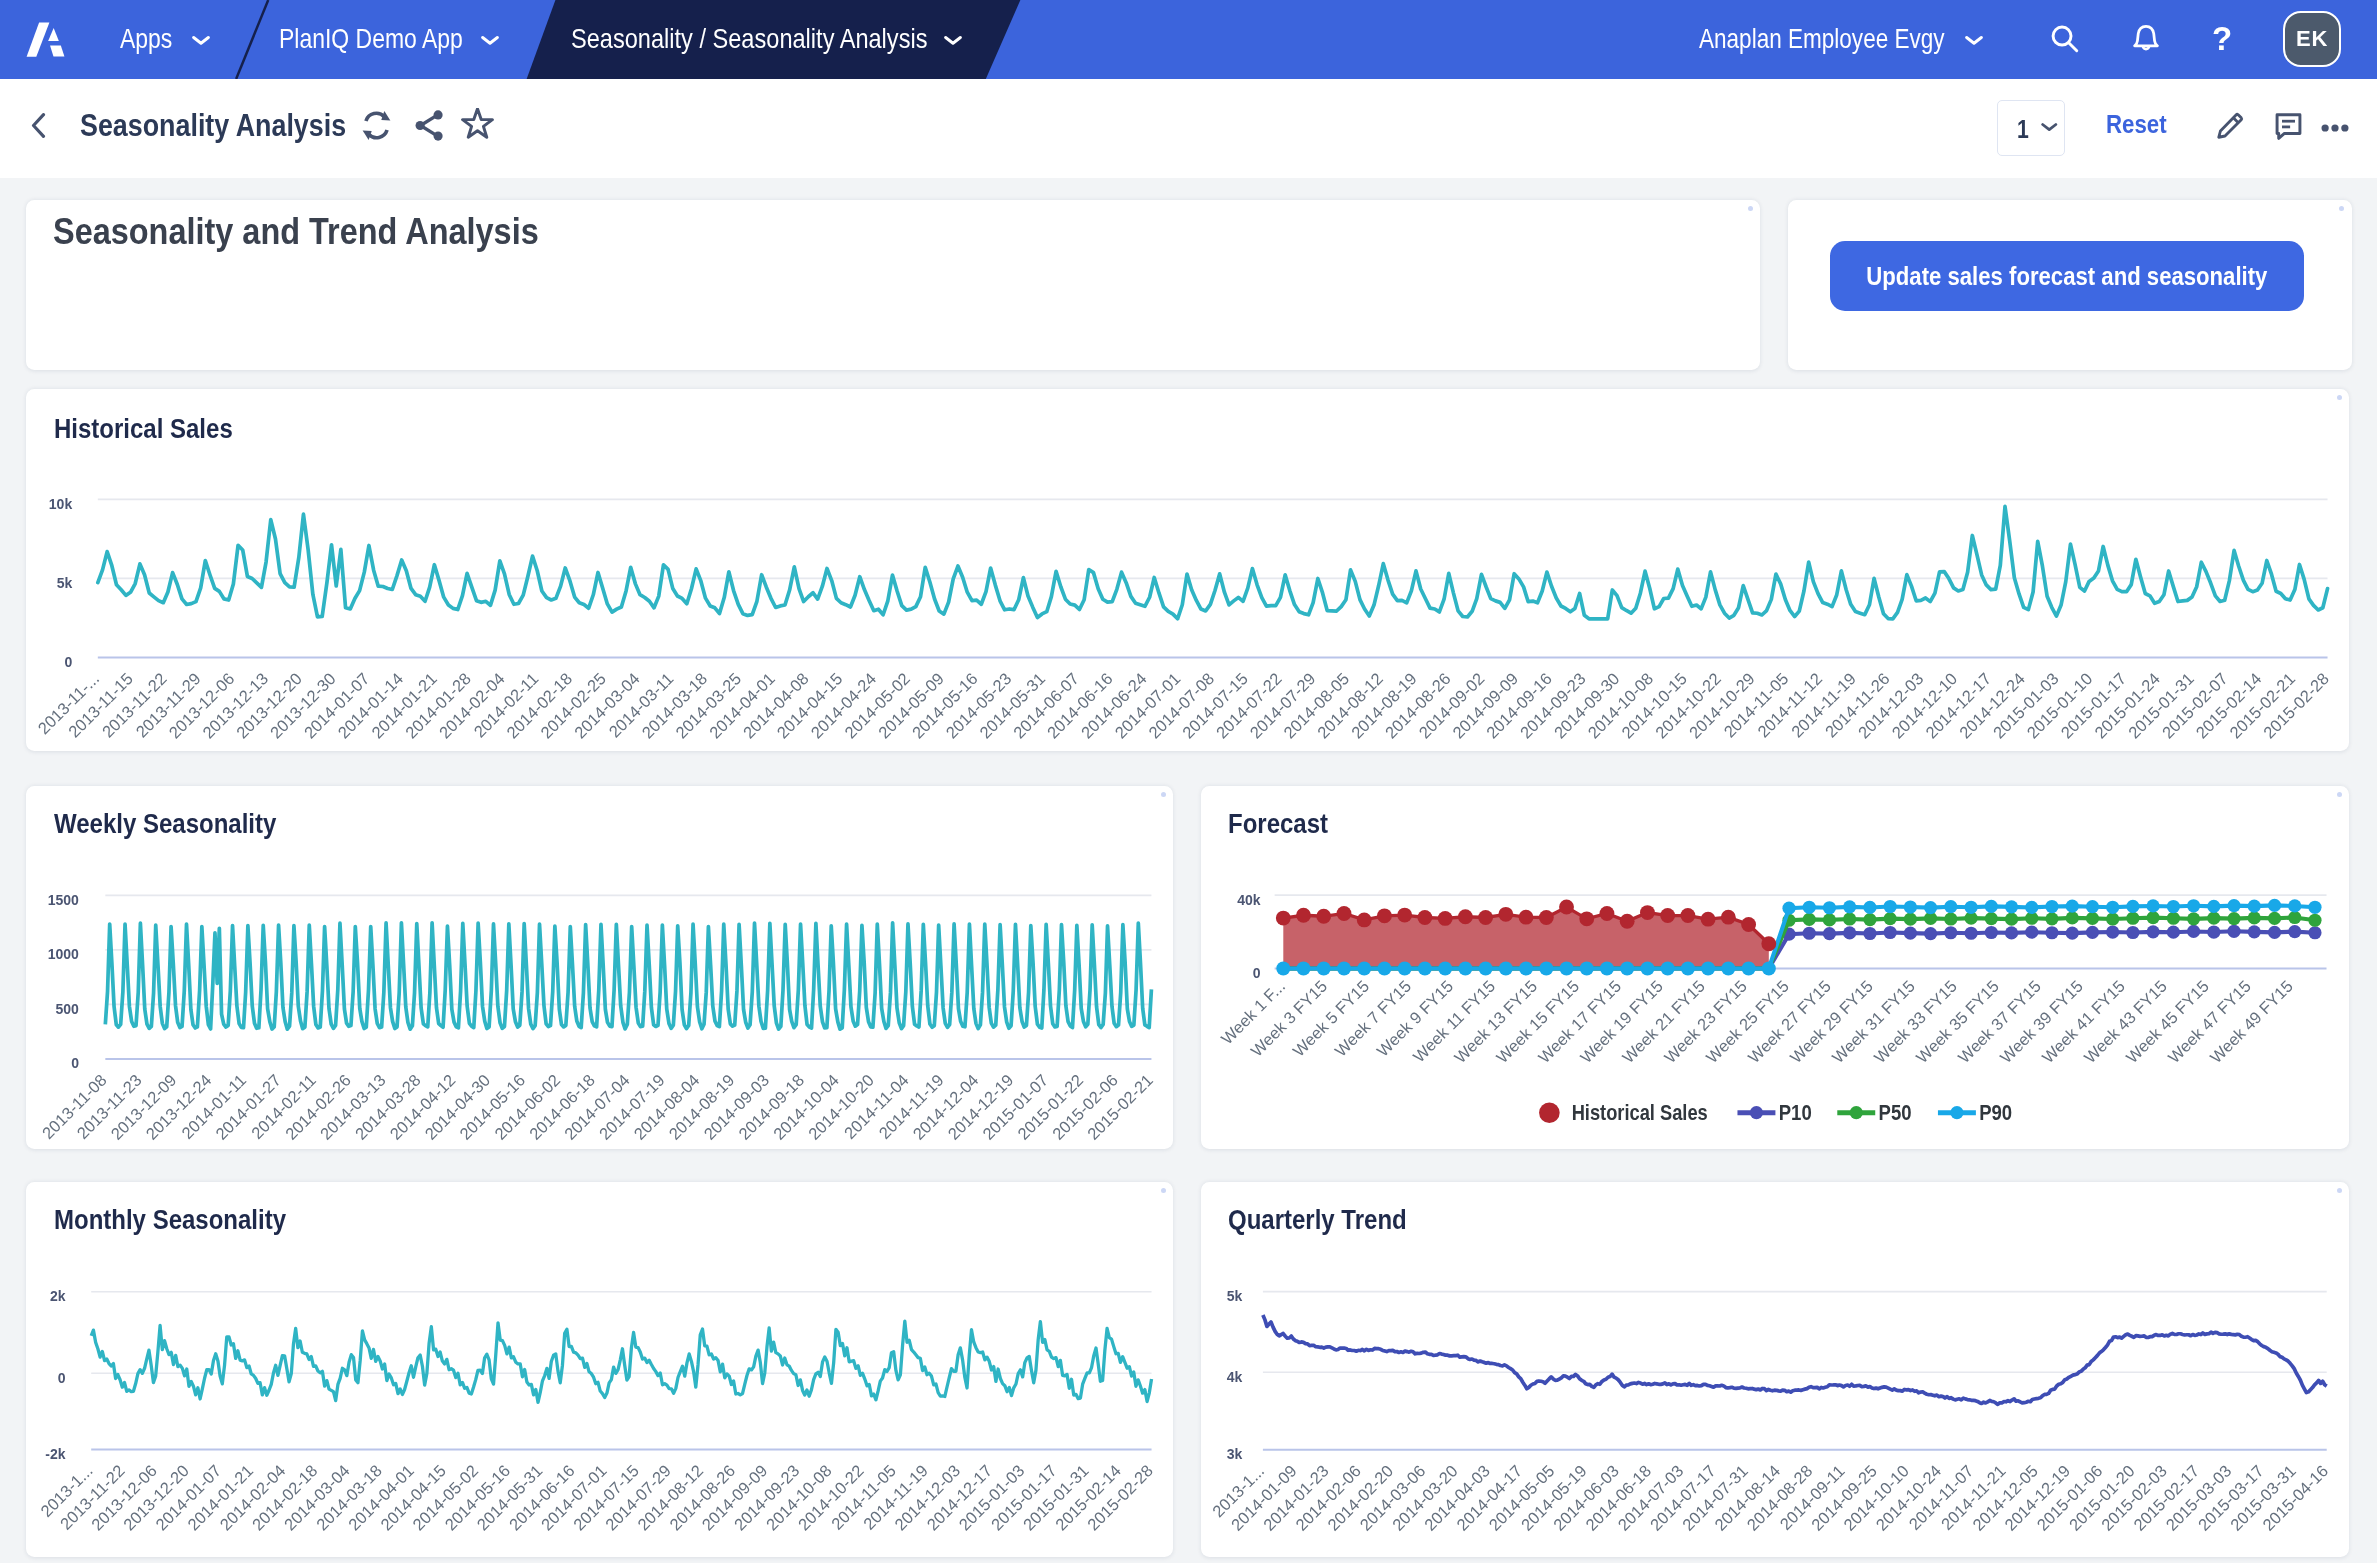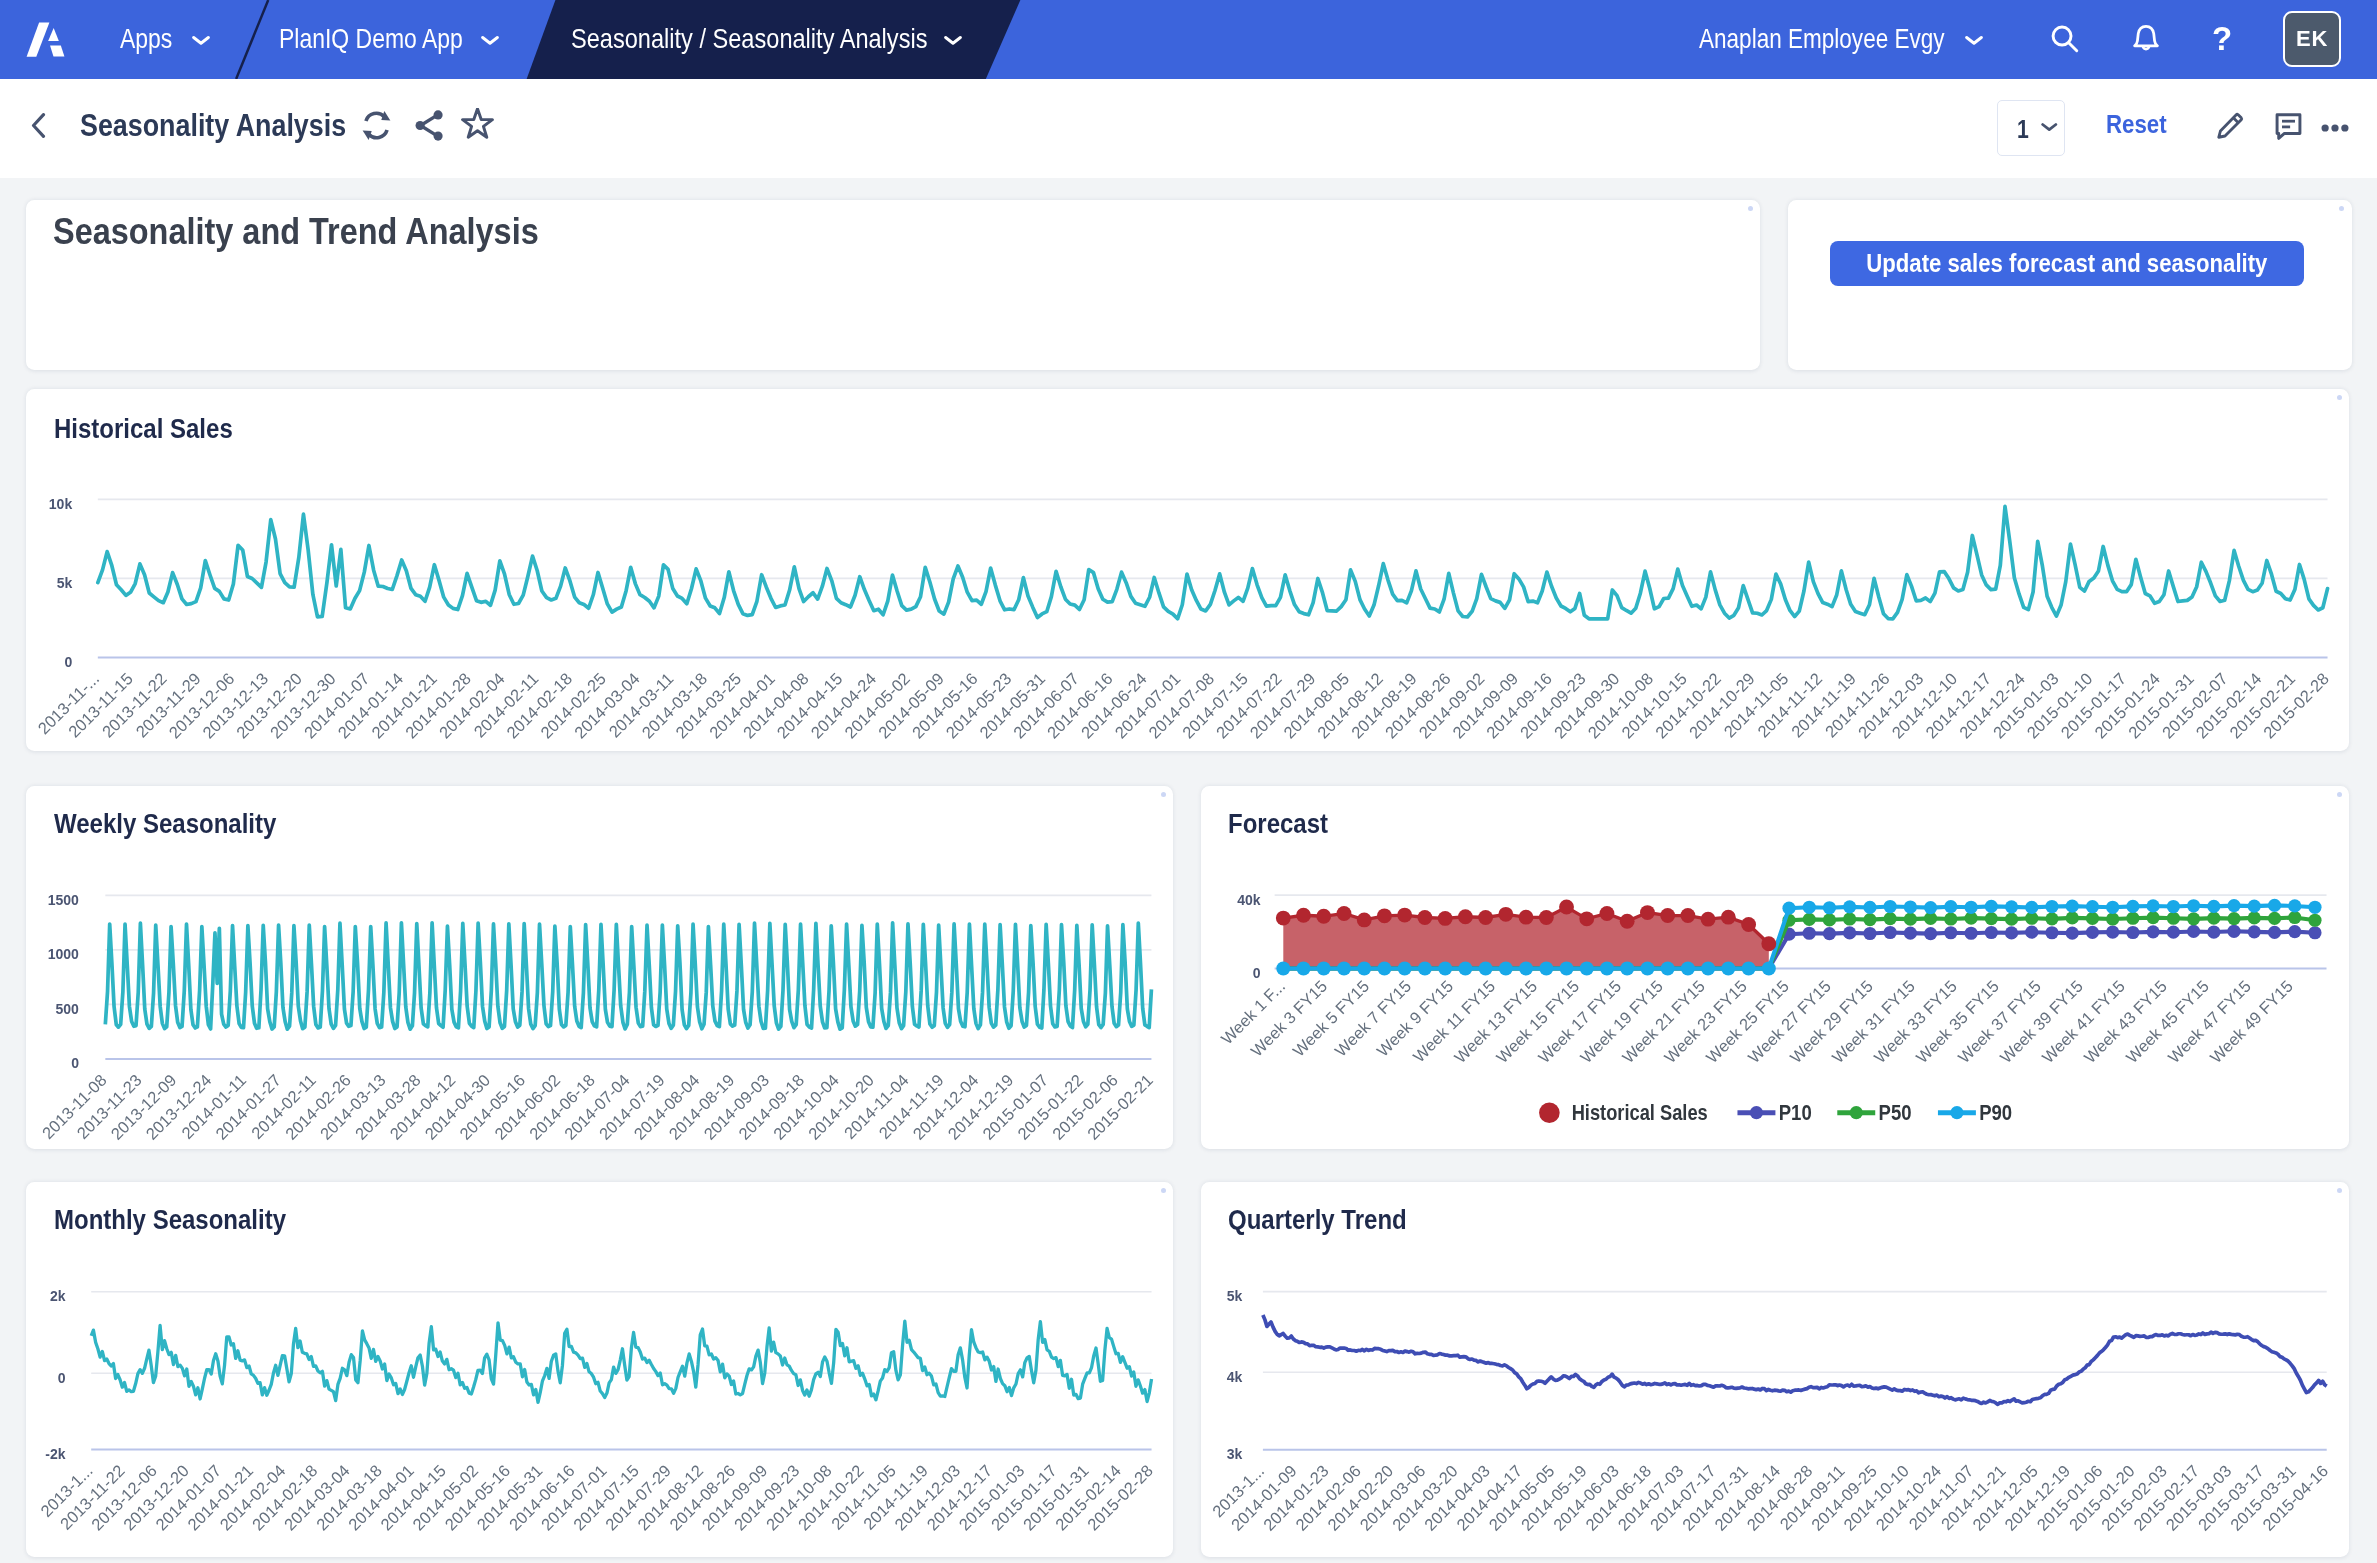--- a/index.html
+++ b/index.html
@@ -33,21 +33,21 @@
 </svg>
     <svg style="position:absolute;left:2049px;top:23px" width="31" height="31" viewBox="0 0 38 38">
 <circle cx="16" cy="16" r="11" fill="none" stroke="#fff" stroke-width="3.6"></circle>
 <line x1="24.5" y1="24.5" x2="34" y2="34" stroke="#fff" stroke-width="3.6" stroke-linecap="round"></line>
 </svg>
     <svg style="position:absolute;left:2131px;top:23px" width="30" height="31" viewBox="0 0 36 38">
 <path d="M18 4 Q26 4 27.5 13 L28.5 22 Q29 26 32 28 L4 28 Q7 26 7.5 22 L8.5 13 Q10 4 18 4 Z" fill="none" stroke="#fff" stroke-width="3.4" stroke-linejoin="round"></path>
 <path d="M14.5 30 A4 4 0 0 0 21.5 30" fill="none" stroke="#fff" stroke-width="3.2" stroke-linecap="round"></path>
 </svg>
     <div class="abs" style="left:2212px;top:20px;font-size:33px;color:#fff;font-weight:bold">?</div>
-    <div class="abs" style="left:2283px;top:10.7px;width:58px;height:56px;background:#4c5a6c;border:2.5px solid #fff;border-radius:9px;color:#fff;font-size:22px;font-weight:bold;display:flex;align-items:center;justify-content:center;letter-spacing:0.8px">EK</div>
+    <div class="abs" style="left:2283px;top:10.7px;width:58px;height:56px;background:#4c5a6c;border:2.5px solid #fff;border-radius:18px;color:#fff;font-size:22px;font-weight:bold;display:flex;align-items:center;justify-content:center;letter-spacing:0.8px">EK</div>
     <div class="abs" style="left:0;top:79px;width:2377px;height:99px;background:#fff"></div>
     <svg style="position:absolute;left:31px;top:113px" width="15" height="25" viewBox="0 0 18 30">
 <path d="M15 2 L3 15 L15 28" fill="none" stroke="#47536f" stroke-width="3.8" stroke-linecap="round" stroke-linejoin="round"></path>
 </svg>
     <div class="abs" style="left:80px;top:108px;font-size:31px;font-weight:700;color:#2c3a57;white-space:nowrap;transform:scaleX(0.866);transform-origin:0 50%;">Seasonality Analysis</div>
     <svg style="position:absolute;left:360px;top:109px" width="33" height="33" viewBox="0 0 40 40">
 <g stroke="#47536f" stroke-width="4.4" fill="none">
 <path d="M7.2,14.5 A13.2,13.2 0 0 1 29.5,9.5"></path>
 <path d="M32.8,25.5 A13.2,13.2 0 0 1 10.5,30.5"></path>
 </g>
@@ -86,21 +86,21 @@
     <svg style="position:absolute;left:2321px;top:123px" width="28" height="10" viewBox="0 0 34 12">
 <circle cx="5" cy="6" r="4.4" fill="#47536f"></circle>
       <circle cx="17" cy="6" r="4.4" fill="#47536f"></circle>
       <circle cx="29" cy="6" r="4.4" fill="#47536f"></circle>
 </svg>
     <div class="abs" style="left:26.4px;top:200px;width:1734px;height:170px;background:#fff;border-radius:8.3px;box-shadow:0 0.8px 4.1px rgba(24,38,75,0.10)"></div>
     <div class="abs" style="left:1788px;top:200px;width:564px;height:170px;background:#fff;border-radius:8.3px;box-shadow:0 0.8px 4.1px rgba(24,38,75,0.10)"></div>
     <div style="position:absolute;left:1748px;top:206px;width:5px;height:5px;border-radius:50%;background:#ccd7f5"></div>
     <div style="position:absolute;left:2339px;top:206px;width:5px;height:5px;border-radius:50%;background:#ccd7f5"></div>
     <div class="abs" style="left:53px;top:211px;font-size:37px;font-weight:700;color:#3a414e;white-space:nowrap;transform:scaleX(0.877);transform-origin:0 50%;">Seasonality and Trend Analysis</div>
-    <div class="abs" style="left:1830px;top:241px;width:474px;height:45px;background:#3e68e2;border-radius:8px;color:#fff;font-size:25.6px;font-weight:bold;display:flex;align-items:center;justify-content:center">
+    <div class="abs" style="left:1830px;top:241px;width:474px;height:70px;background:#3e68e2;border-radius:15px;color:#fff;font-size:25.6px;font-weight:bold;display:flex;align-items:center;justify-content:center">
       <span style="transform:scaleX(0.865);white-space:nowrap">Update sales forecast and seasonality</span>
     </div>
     <div class="abs" style="left:26.4px;top:389px;width:2323px;height:362px;background:#fff;border-radius:8.3px;box-shadow:0 0.8px 4.1px rgba(24,38,75,0.10)"></div>
     <div style="position:absolute;left:2337px;top:395px;width:5px;height:5px;border-radius:50%;background:#ccd7f5"></div>
     <div class="abs" style="left:26.4px;top:786px;width:1147px;height:363px;background:#fff;border-radius:8.3px;box-shadow:0 0.8px 4.1px rgba(24,38,75,0.10)"></div>
     <div style="position:absolute;left:1161px;top:792px;width:5px;height:5px;border-radius:50%;background:#ccd7f5"></div>
     <div class="abs" style="left:1201px;top:786px;width:1148px;height:363px;background:#fff;border-radius:8.3px;box-shadow:0 0.8px 4.1px rgba(24,38,75,0.10)"></div>
     <div style="position:absolute;left:2337px;top:792px;width:5px;height:5px;border-radius:50%;background:#ccd7f5"></div>
     <div class="abs" style="left:26.4px;top:1182px;width:1147px;height:375px;background:#fff;border-radius:8.3px;box-shadow:0 0.8px 4.1px rgba(24,38,75,0.10)"></div>
     <div style="position:absolute;left:1161px;top:1188px;width:5px;height:5px;border-radius:50%;background:#ccd7f5"></div>

